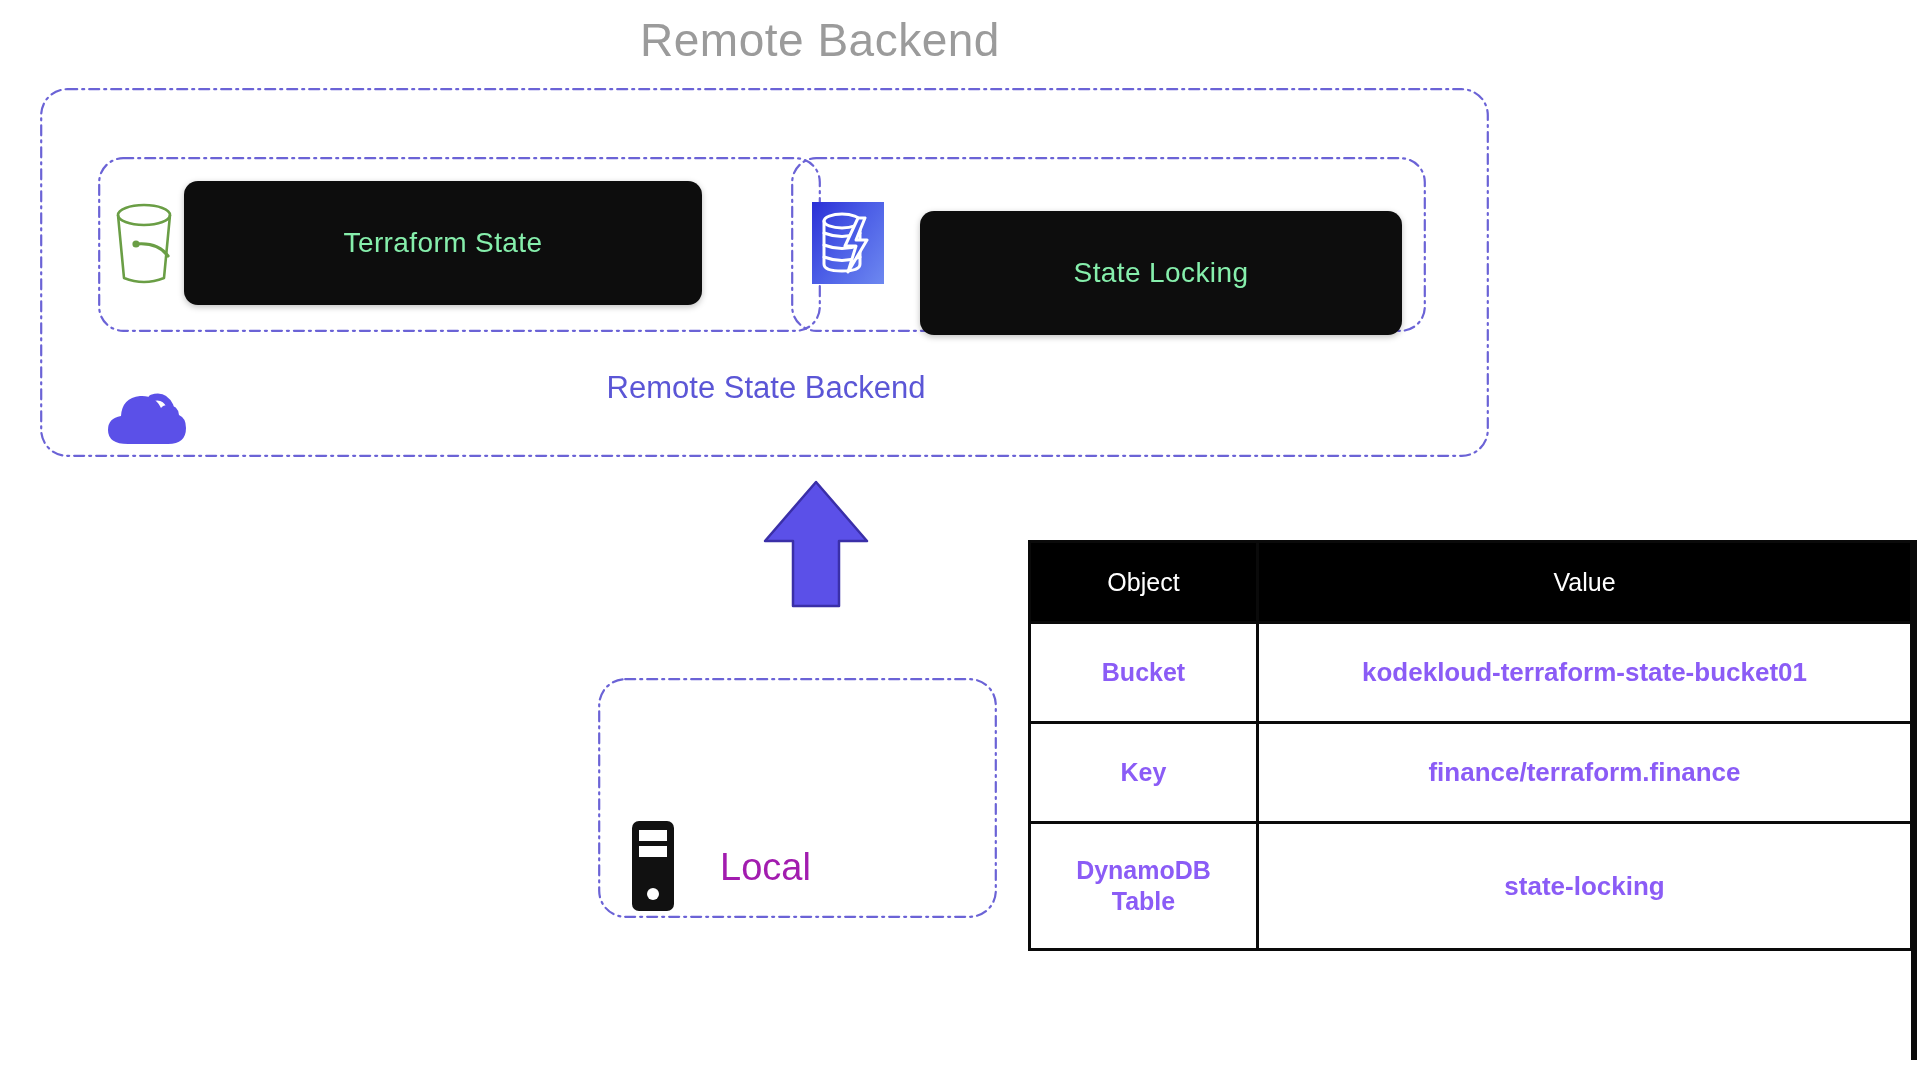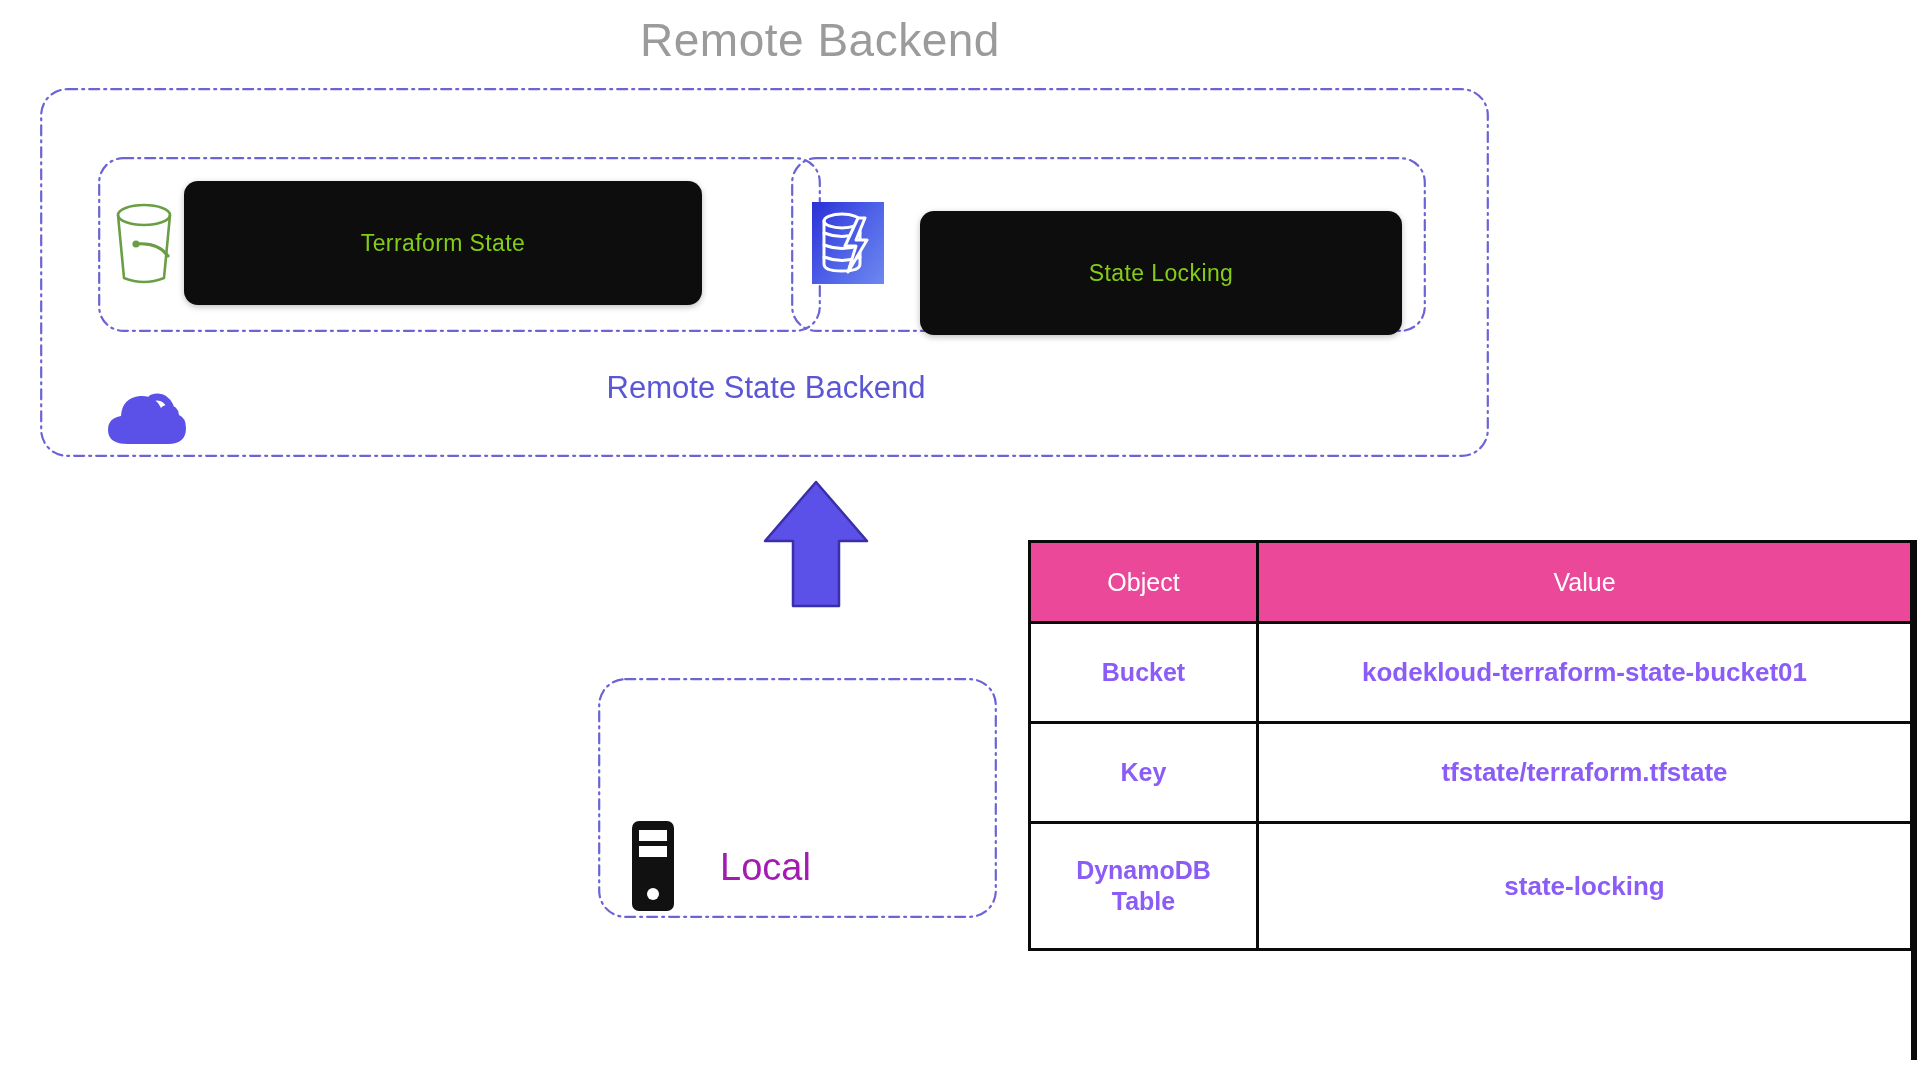--- a/index.html
+++ b/index.html
@@ -61,25 +61,25 @@
   #outer-backend-container { left: 40px; top: 88px; width: 1449px; height: 369px; }
   #terraform-state-group  { left: 98px; top: 157px; width: 723px; height: 175px; }
   #state-locking-group    { left: 791px; top: 157px; width: 635px; height: 175px; }
   #local-container        { left: 598px; top: 678px; width: 399px; height: 240px; }
 
   
   .black-box {
     position: absolute;
     background: #0d0d0d;
     border-radius: 14px;
-    color: #84cc16;
+    color: #86efac;
     display: flex;
     align-items: center;
     justify-content: center;
-    font-size: 23px;
+    font-size: 28px;
     font-weight: 400;
     letter-spacing: 0.4px;
     box-shadow: 0 2px 6px rgba(0,0,0,0.25);
     white-space: nowrap;
   }
   #terraform-state-box { left: 184px; top: 181px; width: 518px; height: 124px; }
   #state-locking-box   { left: 920px; top: 181px; width: 482px; height: 124px; margin-top: 30px; }
 
   
   #s3-bucket-icon {
@@ -156,21 +156,21 @@
     background: #ffffff;
   }
   #config-table col.obj-col { width: 228px; }
   #config-table th, #config-table td {
     border: 3px solid #0a0a0a;
     text-align: center;
     vertical-align: middle;
     padding: 0;
   }
   #config-table thead th {
-    background: #ec4899;
+    background: #000000;
     color: #ffffff;
     height: 78px;
     font-size: 25px;
     font-weight: 400;
   }
   #config-table tbody td {
     height: 97px;
     font-size: 26px;
     color: #8b5cf6;
     font-weight: 700;
@@ -294,21 +294,21 @@
         <th>Value</th>
       </tr>
     </thead>
     <tbody id="config-table-body">
         <tr>
           <td class="obj-cell">Bucket</td>
           <td class="value-cell">kodekloud-terraform-state-bucket01</td>
         </tr>
         <tr>
           <td class="obj-cell">Key</td>
-          <td class="value-cell">tfstate/terraform.tfstate</td>
+          <td class="value-cell">finance/terraform.finance</td>
         </tr>
         <tr>
           <td class="obj-cell">DynamoDB<br>Table</td>
           <td class="value-cell">state-locking</td>
         </tr>
       </tbody>
   </table>
 
   <div id="right-edge-rule"></div>
 

